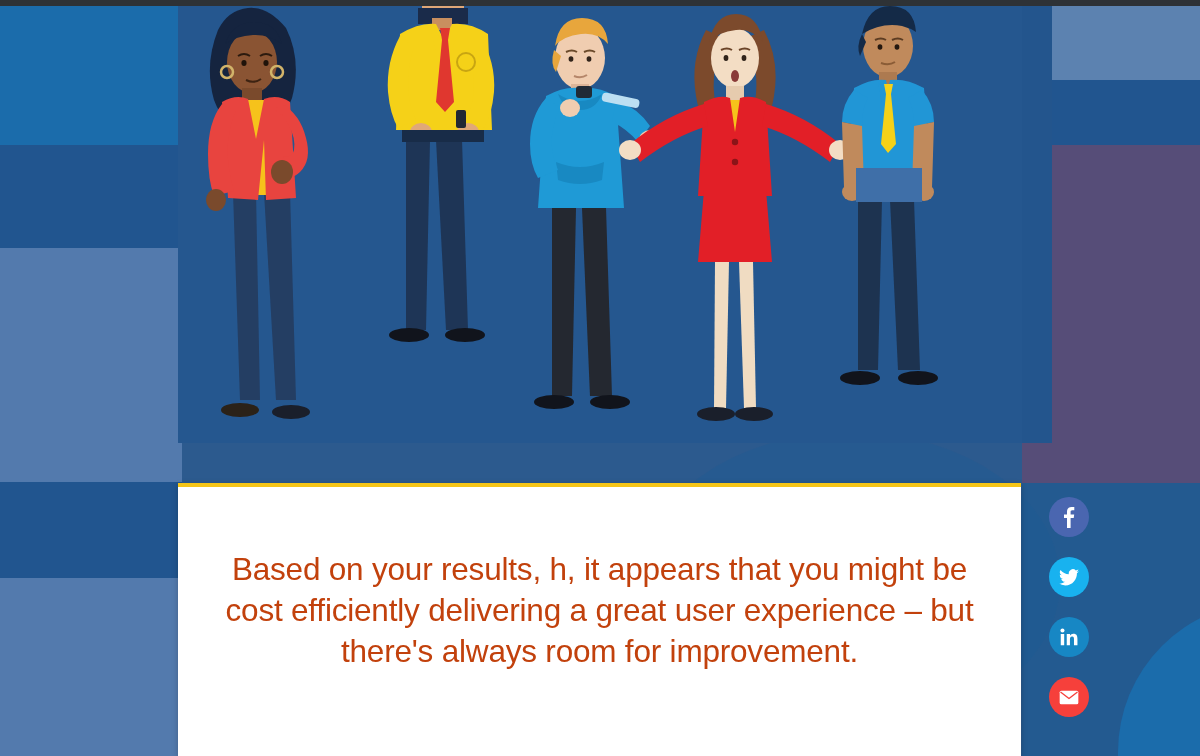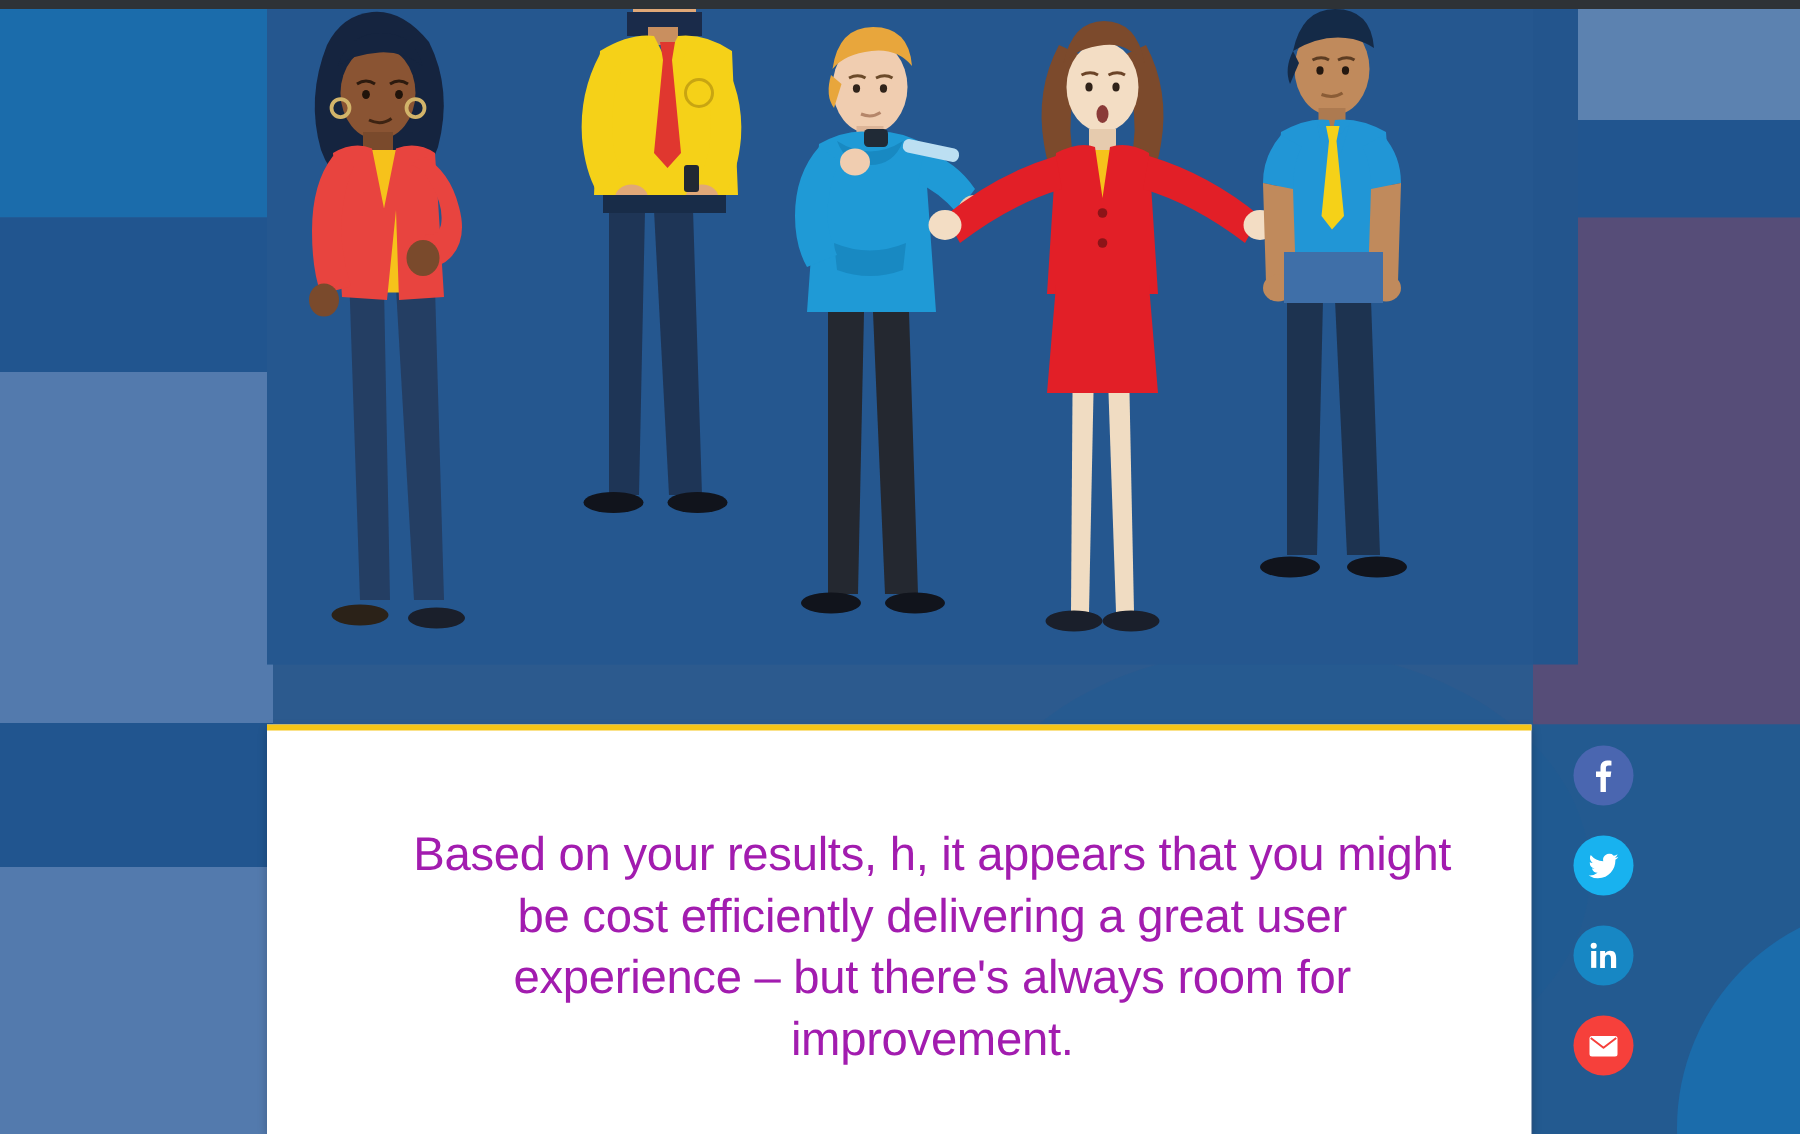--- a/index.html
+++ b/index.html
@@ -59,21 +59,21 @@
   .card {
     position:absolute; left:178px; top:483px; width:843px; height:273px;
     background:#ffffff; z-index:20;
     border-top:4px solid #f5c518;
     box-shadow:0 2px 6px rgba(0,0,0,.22);
   }
   .card-text {
     position:absolute; left:44px; right:44px; top:62px;
     text-align:center;
     font-size:31.5px; line-height:41px; font-weight:400;
-    color:#a21caf; letter-spacing:-.2px;margin-left:44px;
+    color:#c2410c; letter-spacing:-.2px;
   }
 
   
   .social-rail { position:absolute; left:1049px; top:497px; width:42px; z-index:30; }
   .social-btn {
     width:40px; height:40px; border-radius:50%;
     display:flex; align-items:center; justify-content:center;
     margin-bottom:20px; cursor:pointer;
     color:#fff;
   }

